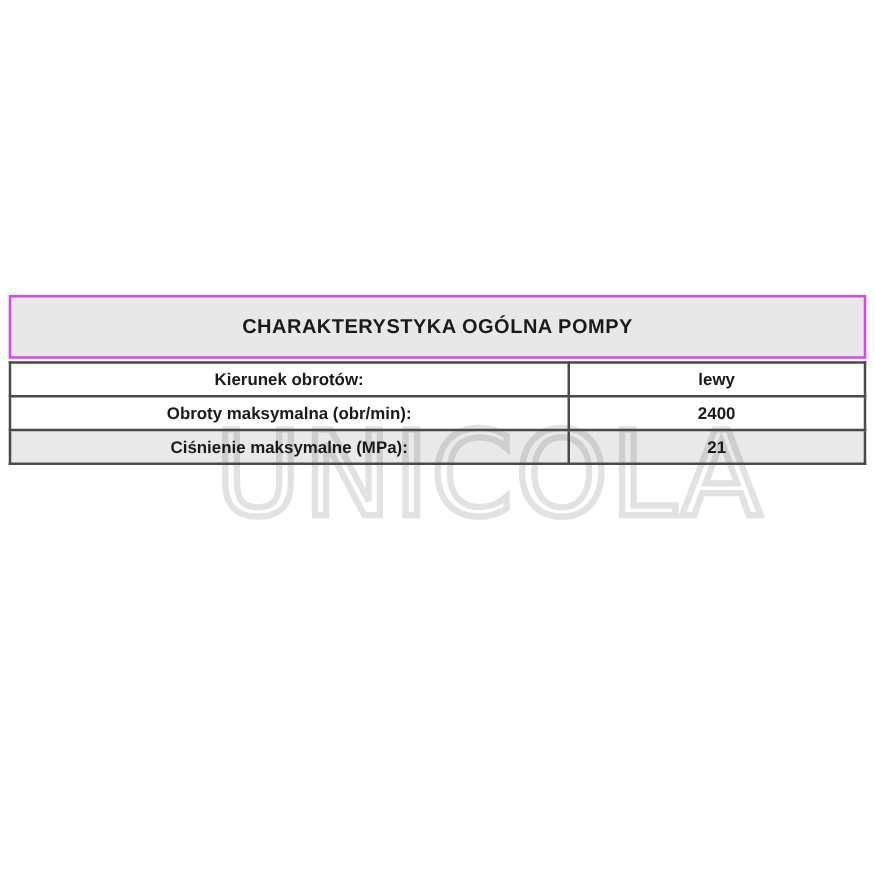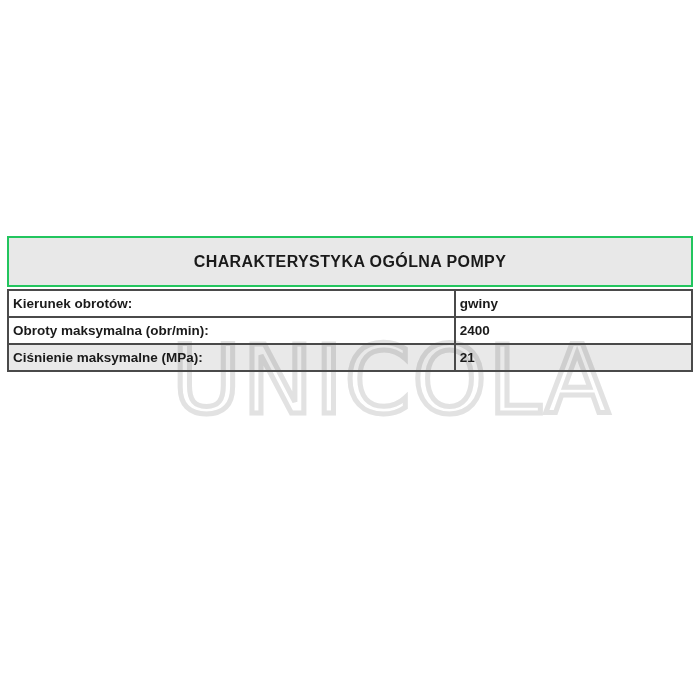--- a/index.html
+++ b/index.html
@@ -39,21 +39,21 @@
     left: 7px;
     top: 236px;
     width: 686px;
     z-index: 1;
   }
 
   .title-box {
     box-sizing: border-box;
     width: 100%;
     height: 51px;
-    border: 2px solid #22c55e;
+    border: 2px solid #d946ef;
     background: rgba(0, 0, 0, 0.09);
     display: flex;
     align-items: center;
     justify-content: center;
     font-size: 16px;
     font-weight: bold;
     color: #1a1a1a;
     letter-spacing: 0.4px;
   }
 
@@ -61,21 +61,21 @@
     width: 100%;
     margin-top: 2px;
     border-collapse: collapse;
     table-layout: fixed;
   }
   .spec-table td {
     box-sizing: border-box;
     border: 2px solid #4a4a4a;
     height: 27px;
     padding: 0 4px;
-    text-align: left;
+    text-align: center;
     vertical-align: middle;
     font-size: 13.5px;
     font-weight: bold;
     color: #1a1a1a;
     background: transparent;
   }
   .spec-table td.label-cell { width: 65.3%; }
   .spec-table td.value-cell { width: 34.7%; }
   .spec-table tr.row-even td { background: rgba(0, 0, 0, 0.088); }
 </style>
@@ -87,21 +87,21 @@
   <div class="watermark">UNICOLA</div>
 
   <div class="spec-block">
 
     <div class="title-box">CHARAKTERYSTYKA OGÓLNA POMPY</div>
 
     <table class="spec-table">
       <tbody>
         <tr class="row-odd">
           <td class="label-cell">Kierunek obrotów:</td>
-          <td class="value-cell">gwiny</td>
+          <td class="value-cell">lewy</td>
         </tr>
         <tr class="row-odd">
           <td class="label-cell">Obroty maksymalna (obr/min):</td>
           <td class="value-cell">2400</td>
         </tr>
         <tr class="row-even">
           <td class="label-cell">Ciśnienie maksymalne (MPa):</td>
           <td class="value-cell">21</td>
         </tr>
       </tbody>

